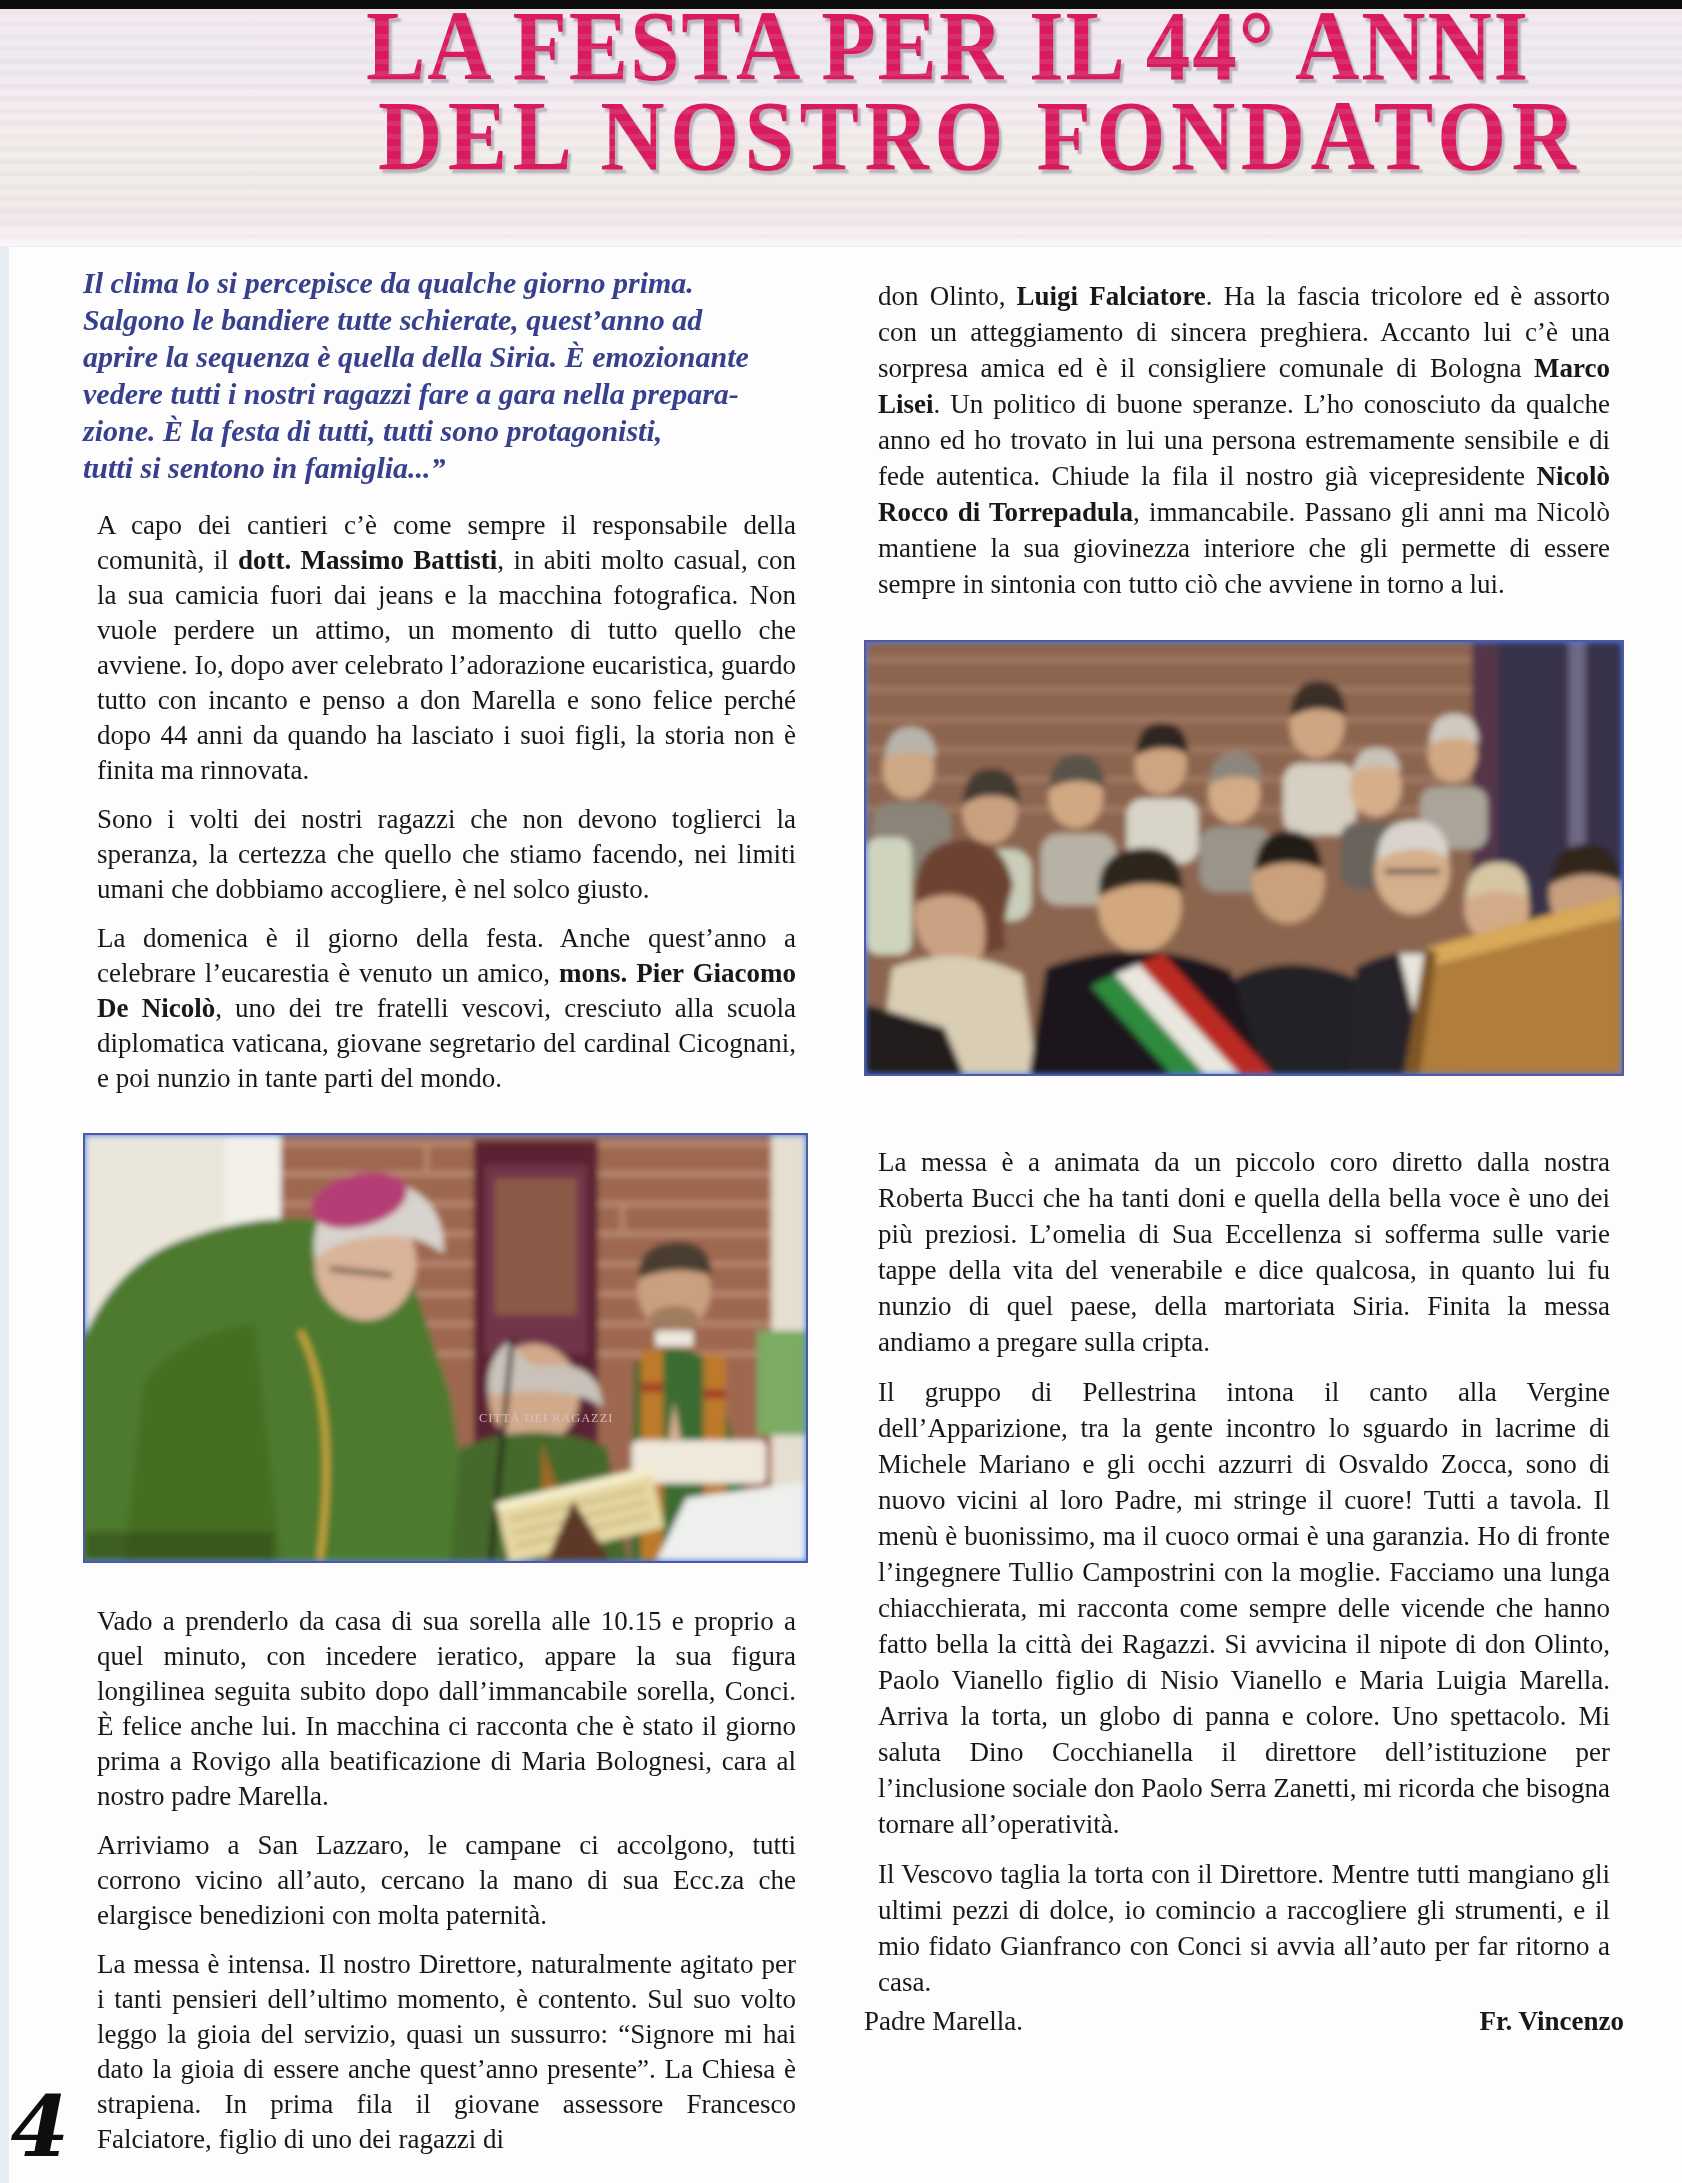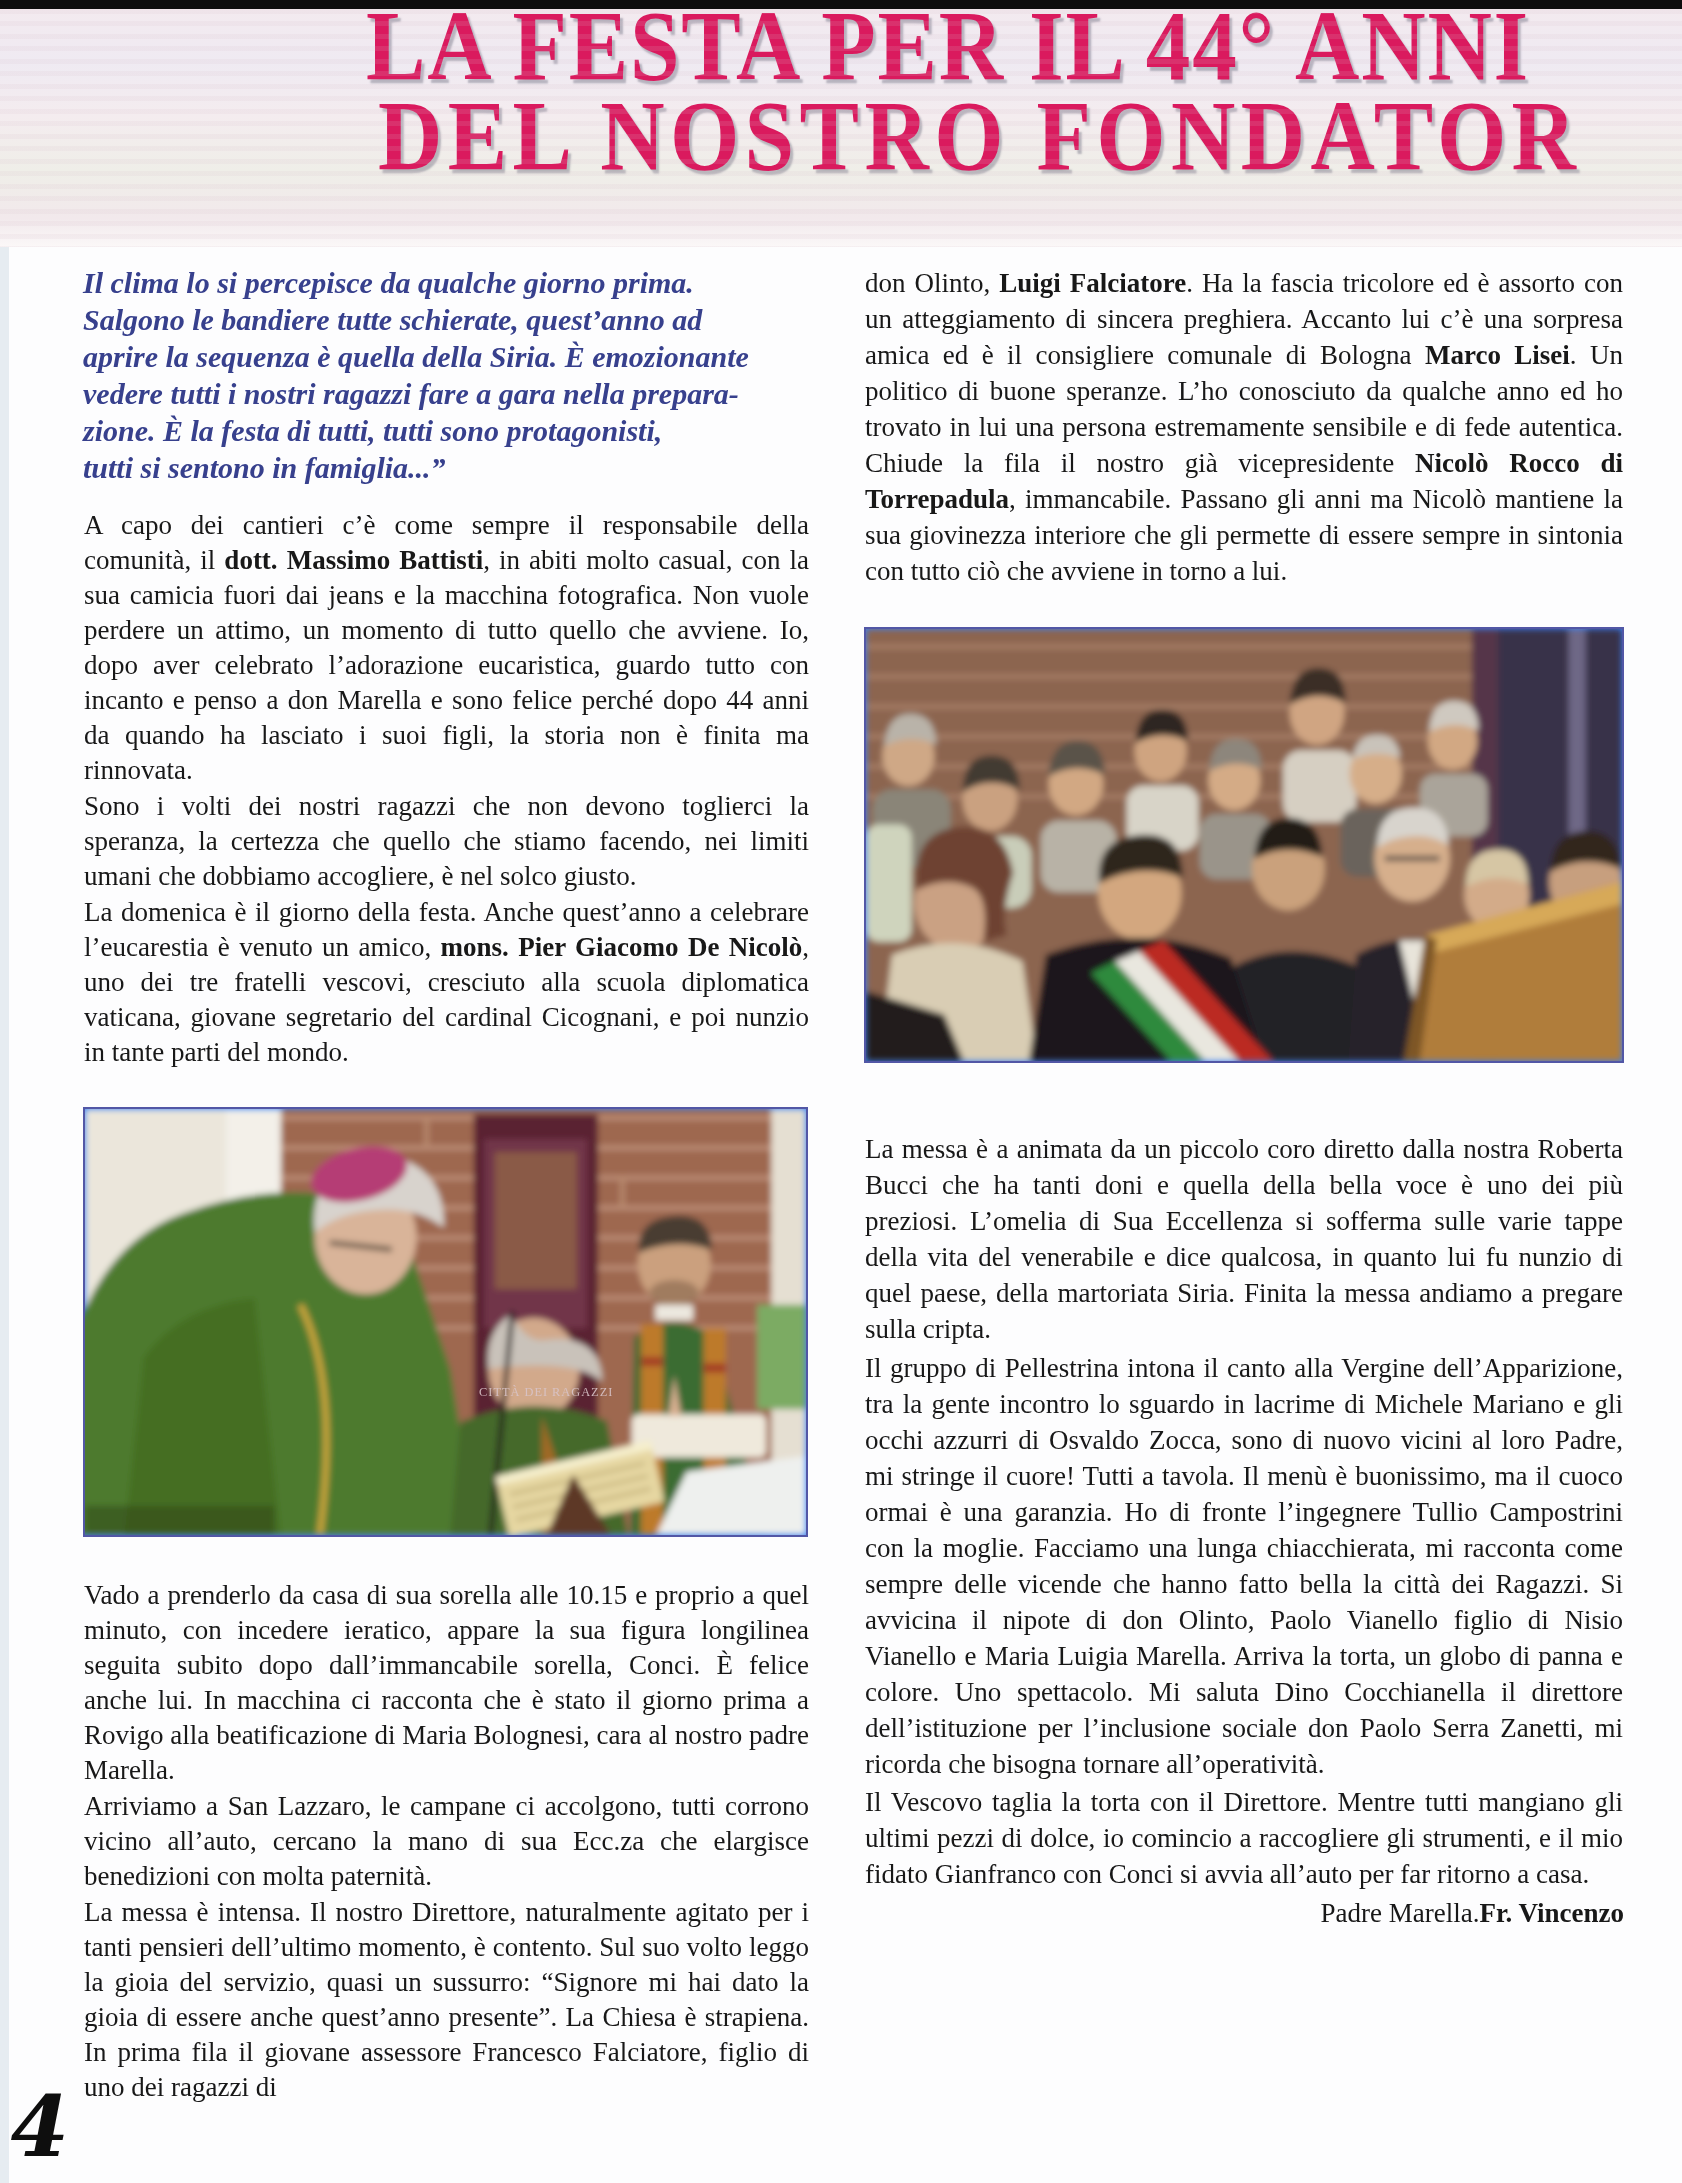--- a/index.html
+++ b/index.html
@@ -13,30 +13,30 @@
      background:repeating-linear-gradient(180deg,rgba(214,189,201,.14) 0 4.6px,rgba(255,255,255,0) 4.6px 12.5px);}
   .title{position:absolute;white-space:nowrap;font-weight:700;
      color:var(--title-color,#da1a5e);transform-origin:left top;
      text-shadow:3.3px 4px 2px rgba(110,110,128,.45);}
   .title.line1{left:366px;top:-20px;font-size:99px;letter-spacing:2px;transform:scaleX(.90);}
   .title.line2{left:378px;top:70px;font-size:99px;letter-spacing:6px;transform:scaleX(.90);}
   .col{position:absolute;top:264px;text-align:justify;color:var(--text-color,#181818);
      font-size:27px;line-height:35px;}
   .col-left{left:83px;width:727px;}
   .col-right{left:864px;width:760px;line-height:36px;}
-  .col p{margin:1px;hyphens:auto;}
+  .col p{margin:14px;hyphens:auto;}
   .col-right p{margin-bottom:2.6px;}
   .quote{font-weight:700;font-style:italic;color:var(--quote-color,#37408d);
      font-size:30px;line-height:37px;margin-bottom:22.4px;text-align:left;}
   .quote-line{white-space:nowrap;}
   .photo{border:2.6px solid #5257a6;box-sizing:content-box;background:#3b82f6;}
   .photo svg{display:block;width:100%;height:auto;}
   .photo-left{width:721px;margin:37px 0 41px 0;}
   .photo-right{width:756px;margin:38px 0 68px 0;}
-  .sig-row{display:flex;justify-content:flex-end;margin-top:1.3px;margin-left:28px;}
+  .sig-row{display:flex;justify-content:space-between;margin-top:1.3px;}
   .sig-author{font-weight:700;}
   .page-number{position:absolute;left:10.5px;top:2085px;font-size:84px;font-weight:700;
      font-style:italic;color:#0e0e0e;font-family:"DejaVu Serif",serif;line-height:1;}
 </style>
 </head>
 <body>
 
 <div class="page">
   <div class="scan-top"></div>
   <div class="scan-left"></div>

